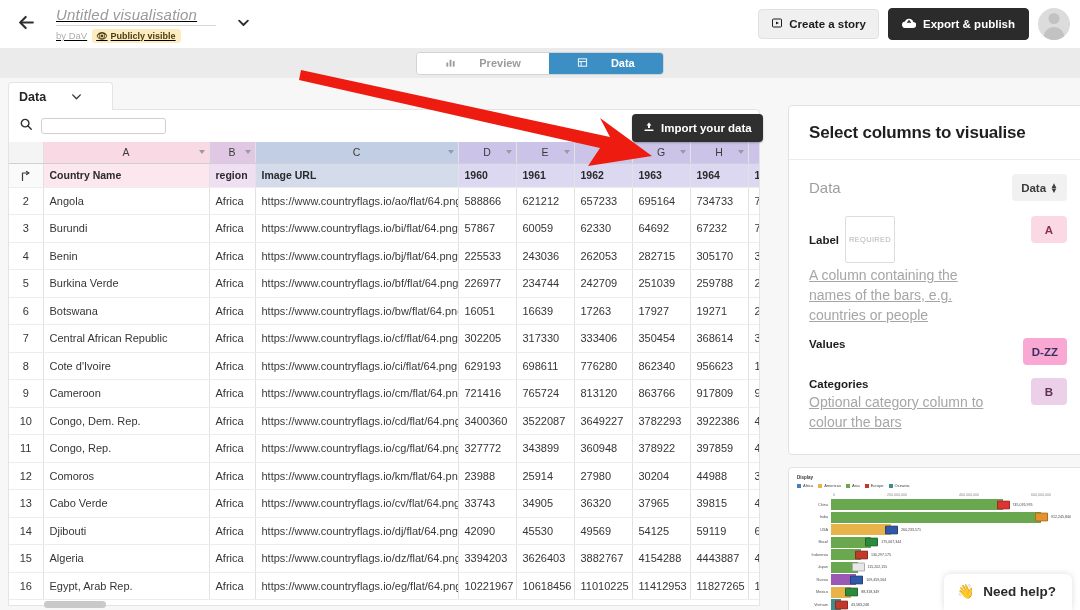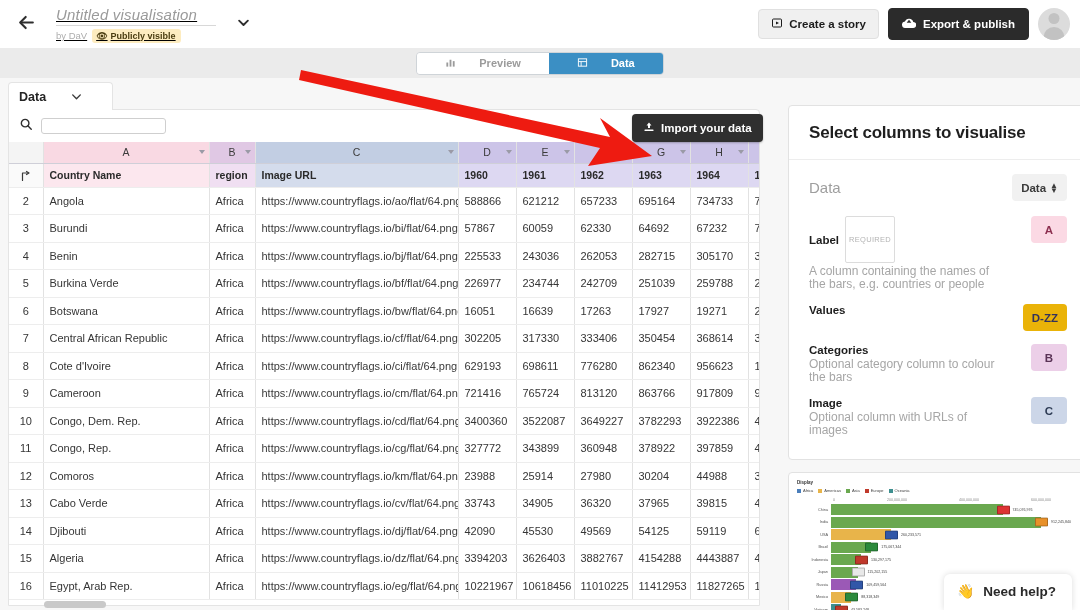--- a/index.html
+++ b/index.html
@@ -162,31 +162,31 @@
   .card-title h2 { font-size: 17px; font-weight: bold; color: #1f1f1f; letter-spacing: -.2px; }
   .card-body { padding: 14px 20px 22px 20px; }
   .field-row { display: flex; align-items: flex-start; justify-content: space-between; gap: 28px; }
   .field-row + .field-row { margin-top: 13px; }
   .field-text { flex: 1; }
   .field-name { font-size: 11.5px; font-weight: bold; color: #1d1d1d; display: flex; align-items: center; gap: 6px; }
   .req-badge {
     font-size: 7.5px; color: #b4b4b4; border: 1px solid #dcdcdc; border-radius: 2px;
     padding: 18px 3px; letter-spacing: .3px; font-weight: normal;
   }
-  .field-desc { font-size: 12px; color: #a6a6a6; line-height: 13px; margin-top: 2px; max-width: 205px; }
+  .field-desc { font-size: 14px; color: #a6a6a6; line-height: 20px; margin-top: 2px; max-width: 205px; text-decoration: underline; }
   .data-head { display: flex; align-items: center; justify-content: space-between; margin-bottom: 15px; }
   .data-head .lbl { font-size: 15px; color: #9e9e9e; }
   .chip {
     min-width: 36px; height: 27px; border-radius: 4px; display: inline-flex;
     align-items: center; justify-content: center; font-size: 11.5px; font-weight: bold;
     padding: 0 9px; cursor: pointer; flex: none;
   }
   .chip-plain { background: #f1f1f1; color: #3c3c3c; gap: 4px; }
   .chip-a { background: #fbd9e4; color: #8d3050; }
-  .chip-dzz { background: #eab308; color: #33325c; }
+  .chip-dzz { background: #f9a8d4; color: #33325c; }
   .chip-b { background: #eccfe8; color: #5a3356; }
   .chip-c { background: #ccd6e8; color: #2e3c55; }
   .spin { display: inline-flex; flex-direction: column; line-height: 5px; font-size: 8px; }
 
   
   .preview-card {
     margin-top: 12px; background: #fff; border: 1px solid #e2e2e2; border-radius: 4px;
     padding: 7px 8px 0 8px; height: 148px; overflow: hidden; position: relative;
   }
   .pv-title { font-size: 4.5px; font-weight: bold; color: #333; margin-bottom: 3px; }
@@ -607,29 +607,20 @@
         <div class="field-row">
           <div class="field-text">
             <div class="field-name">
                 <span>Categories</span>
               </div>
             <div class="field-desc">Optional category column to colour the bars</div>
           </div>
           <span class="chip chip-b">B</span>
         </div>
 
-        <div class="field-row">
-          <div class="field-text">
-            <div class="field-name">
-                <span>Image</span>
-              </div>
-            <div class="field-desc">Optional column with URLs of images</div>
-          </div>
-          <span class="chip chip-c">C</span>
-        </div>
       </div>
     </div>
 
     <div class="preview-card">
       <div class="pv-title">Display</div>
       <div class="pv-legend">
           <div class="pv-leg">
             <span class="pv-sw" style="background: rgb(74, 126, 187);"></span>
             <span>Africa</span>
           </div>

